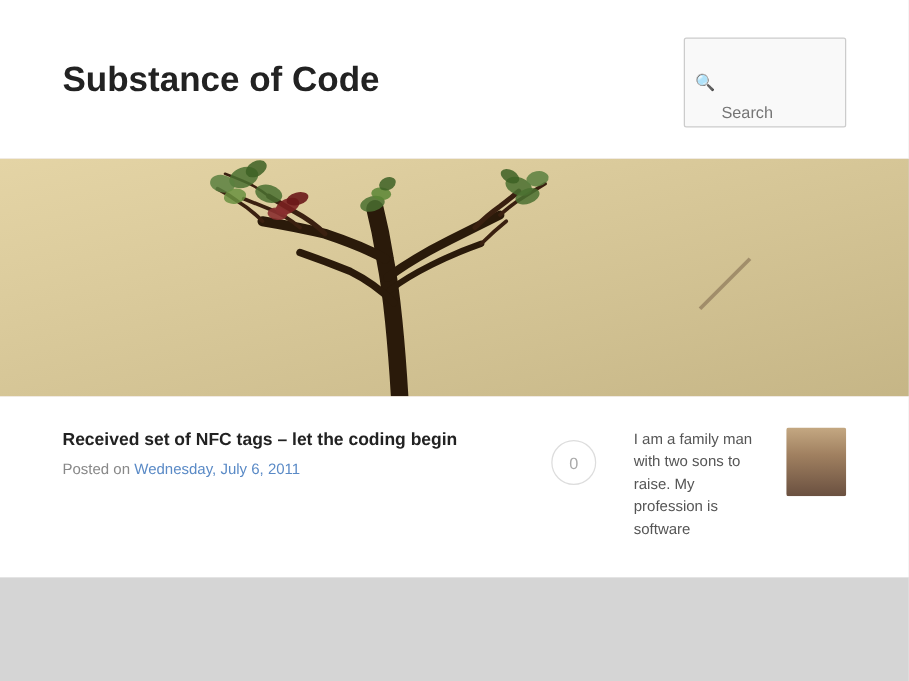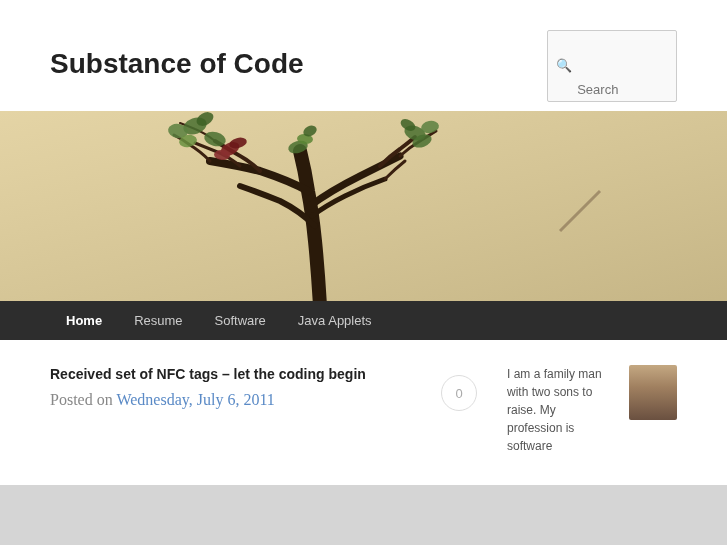--- a/index.html
+++ b/index.html
@@ -12,21 +12,21 @@
 
     #wrapper {
       max-width: 727px;
       margin: 0 auto;
       background: #f0f0f0;
     }
 
     
     #header {
       background: #fff;
-      padding: 30px 50px 9px 50px;
+      padding: 30px 50px 25px 50px;
       display: flex;
       justify-content: space-between;
       align-items: center;
       gap: 16px;
     }
 
     #header-left {}
 
     #site-title {
       font-family: 'Arial Black', Arial, sans-serif;
@@ -124,22 +124,22 @@
     #post-title {
       font-family: 'Arial Black', Arial, sans-serif;
       font-size: 14px;
       font-weight: 900;
       color: #222;
       line-height: 1.3;
       margin-bottom: 8px;
     }
 
     #post-meta {
-      font-family: Liberation Serif, serif;
-      font-size: 16px;
+      font-family: Liberation Sans, sans-serif;
+      font-size: 12px;
       color: #888;
     }
 
     #post-meta a {
       color: #5a8ac6;
       text-decoration: none;
     }
 
     #comment-bubble {
       display: inline-flex;
@@ -261,26 +261,20 @@
       <ellipse cx="422" cy="30" rx="10" ry="6" fill="#4a7030" transform="rotate(-20 422 30)" opacity="0.85"></ellipse>
 
       <ellipse cx="298" cy="36" rx="10" ry="6" fill="#4a7030" transform="rotate(-15 298 36)" opacity="0.85"></ellipse>
       <ellipse cx="305" cy="28" rx="8" ry="5" fill="#5a8535" transform="rotate(5 305 28)" opacity="0.85"></ellipse>
       <ellipse cx="310" cy="20" rx="7" ry="5" fill="#3d6025" transform="rotate(-25 310 20)" opacity="0.85"></ellipse>
 
       <path d="M560 120 Q570 110 580 100 Q590 90 600 80" stroke="#5a4030" stroke-width="3" fill="none" opacity="0.4"></path>
     </svg>
   </div>
 
-  <nav id="nav">
-    <a class="nav-item active">Home</a>
-    <a class="nav-item">Resume</a>
-    <a class="nav-item">Software</a>
-    <a class="nav-item">Java Applets</a>
-  </nav>
 
   <div id="content-area">
 
     <div id="main-content">
       <span id="comment-bubble">0</span>
       <h1 id="post-title">Received set of NFC tags – let the coding begin</h1>
       <p id="post-meta">
         <span>Posted on</span>
         <span> </span>
         <a href="#">Wednesday, July 6, 2011</a>

